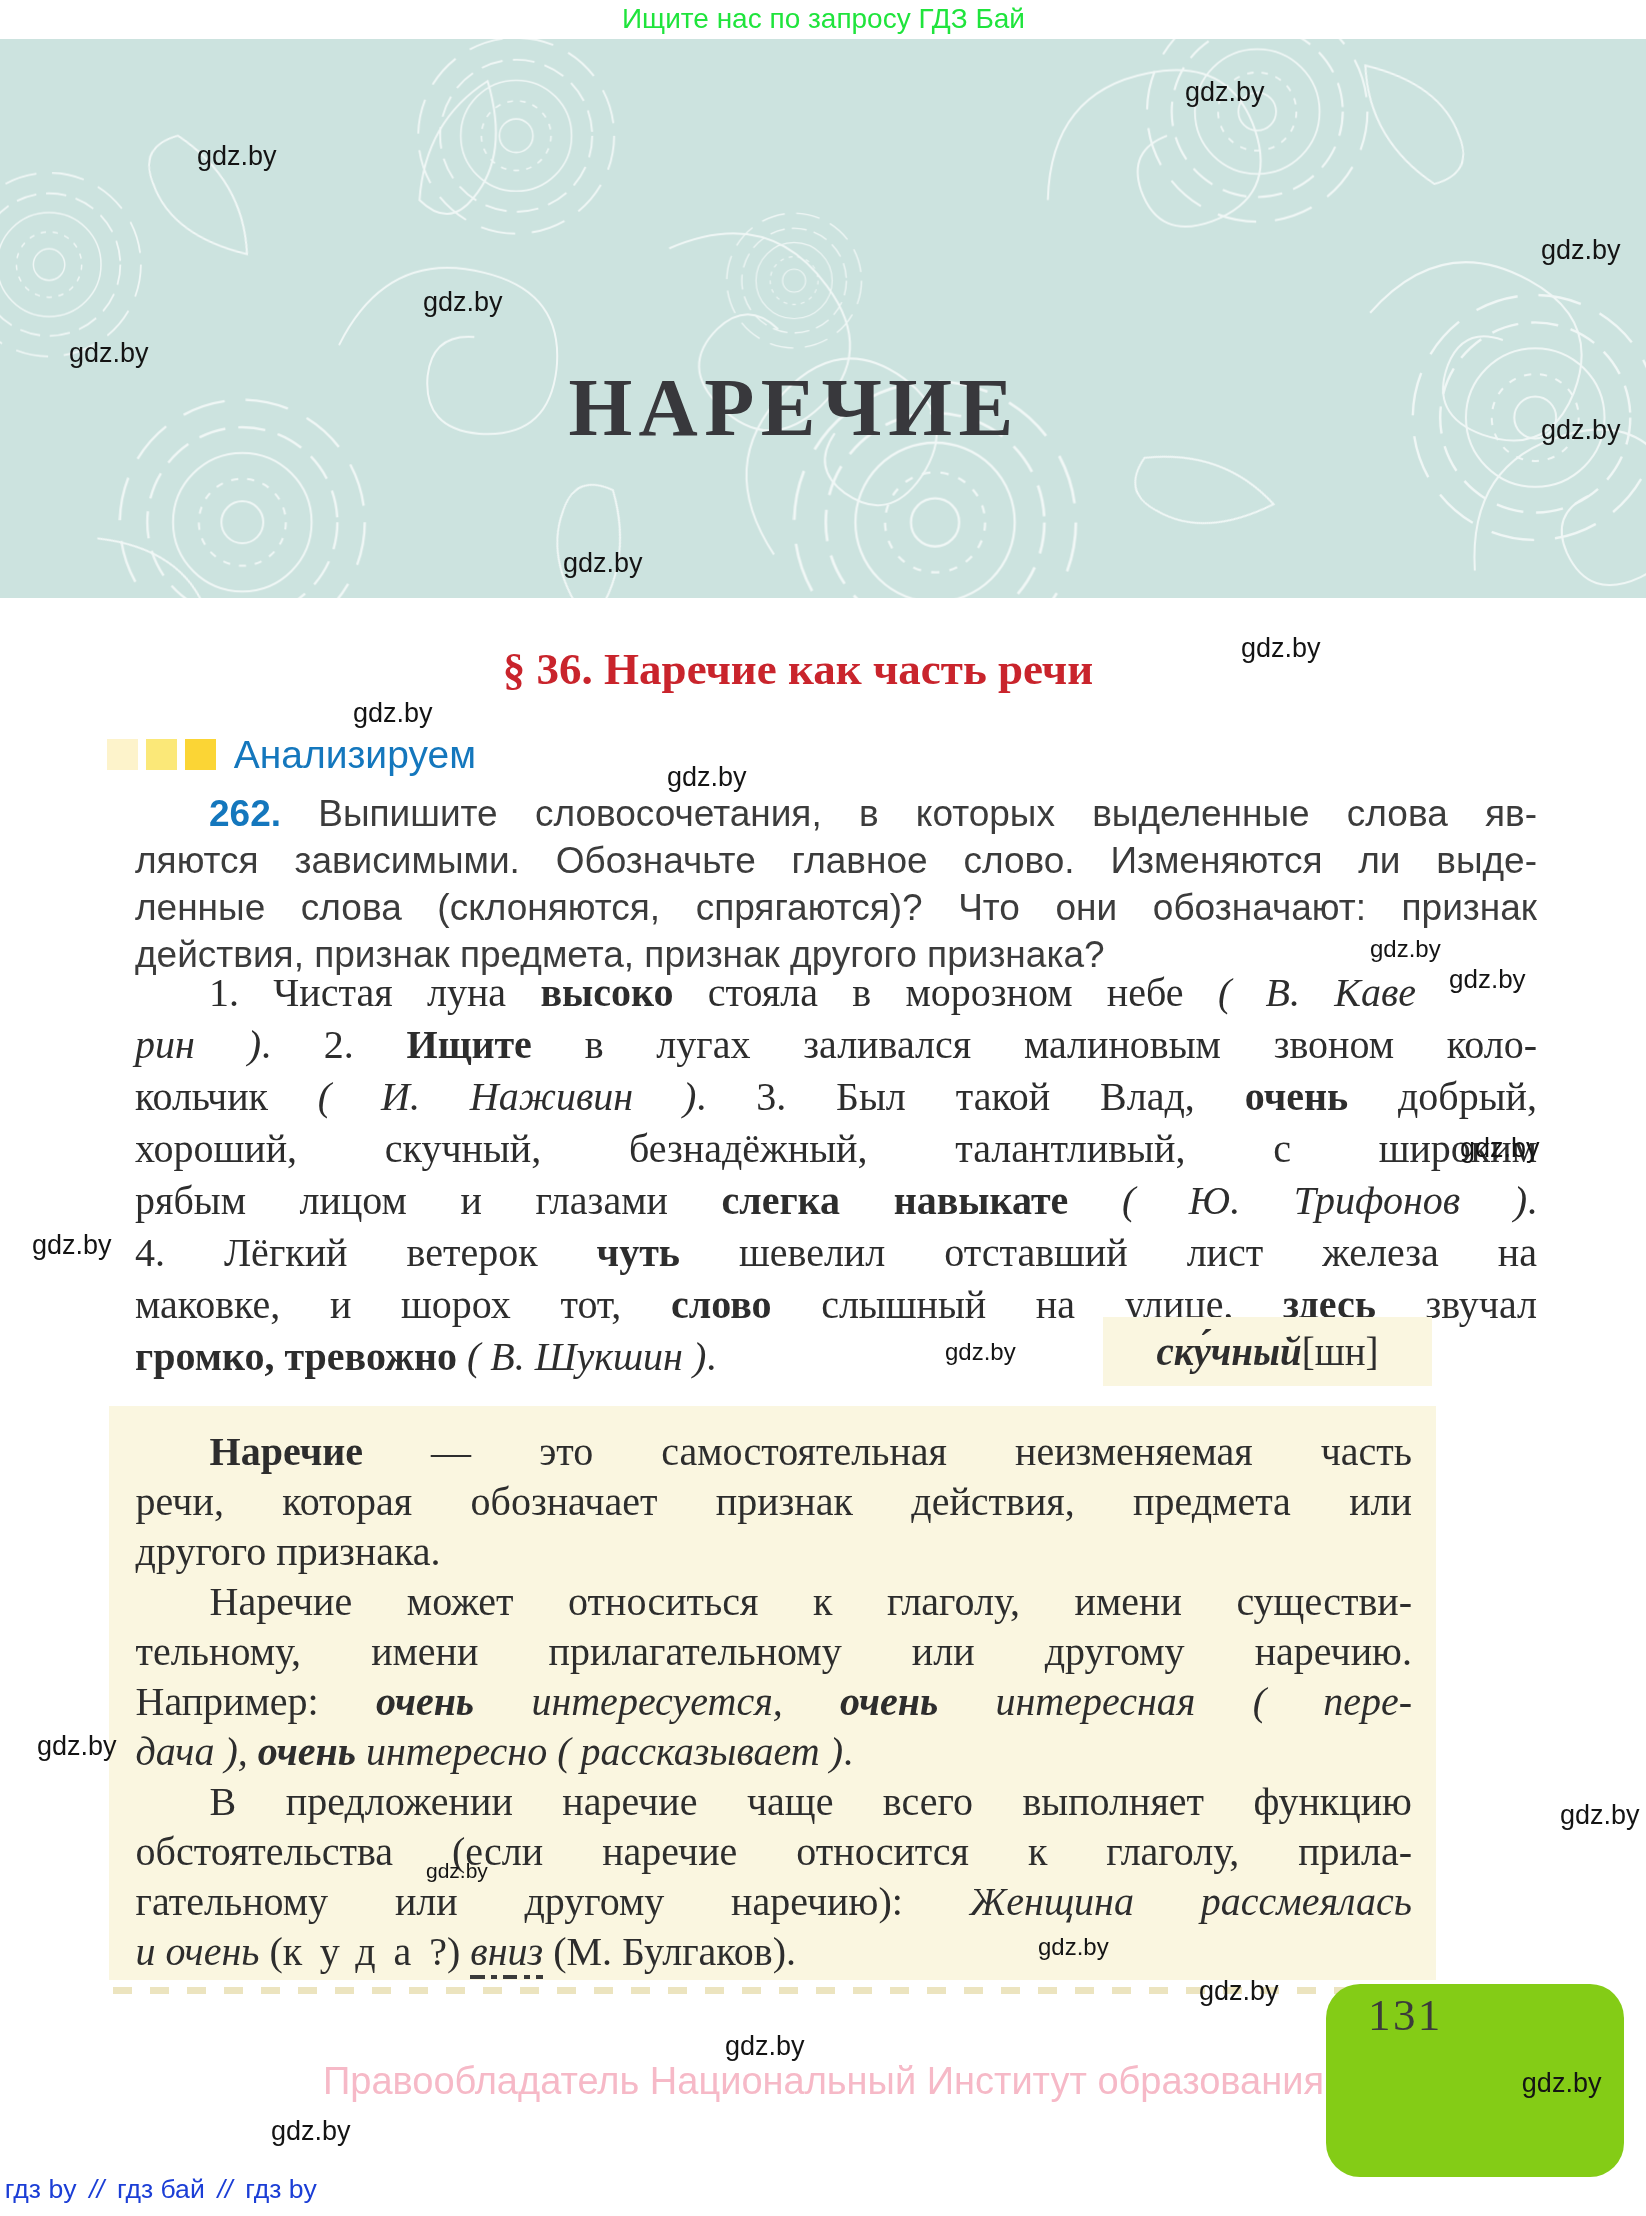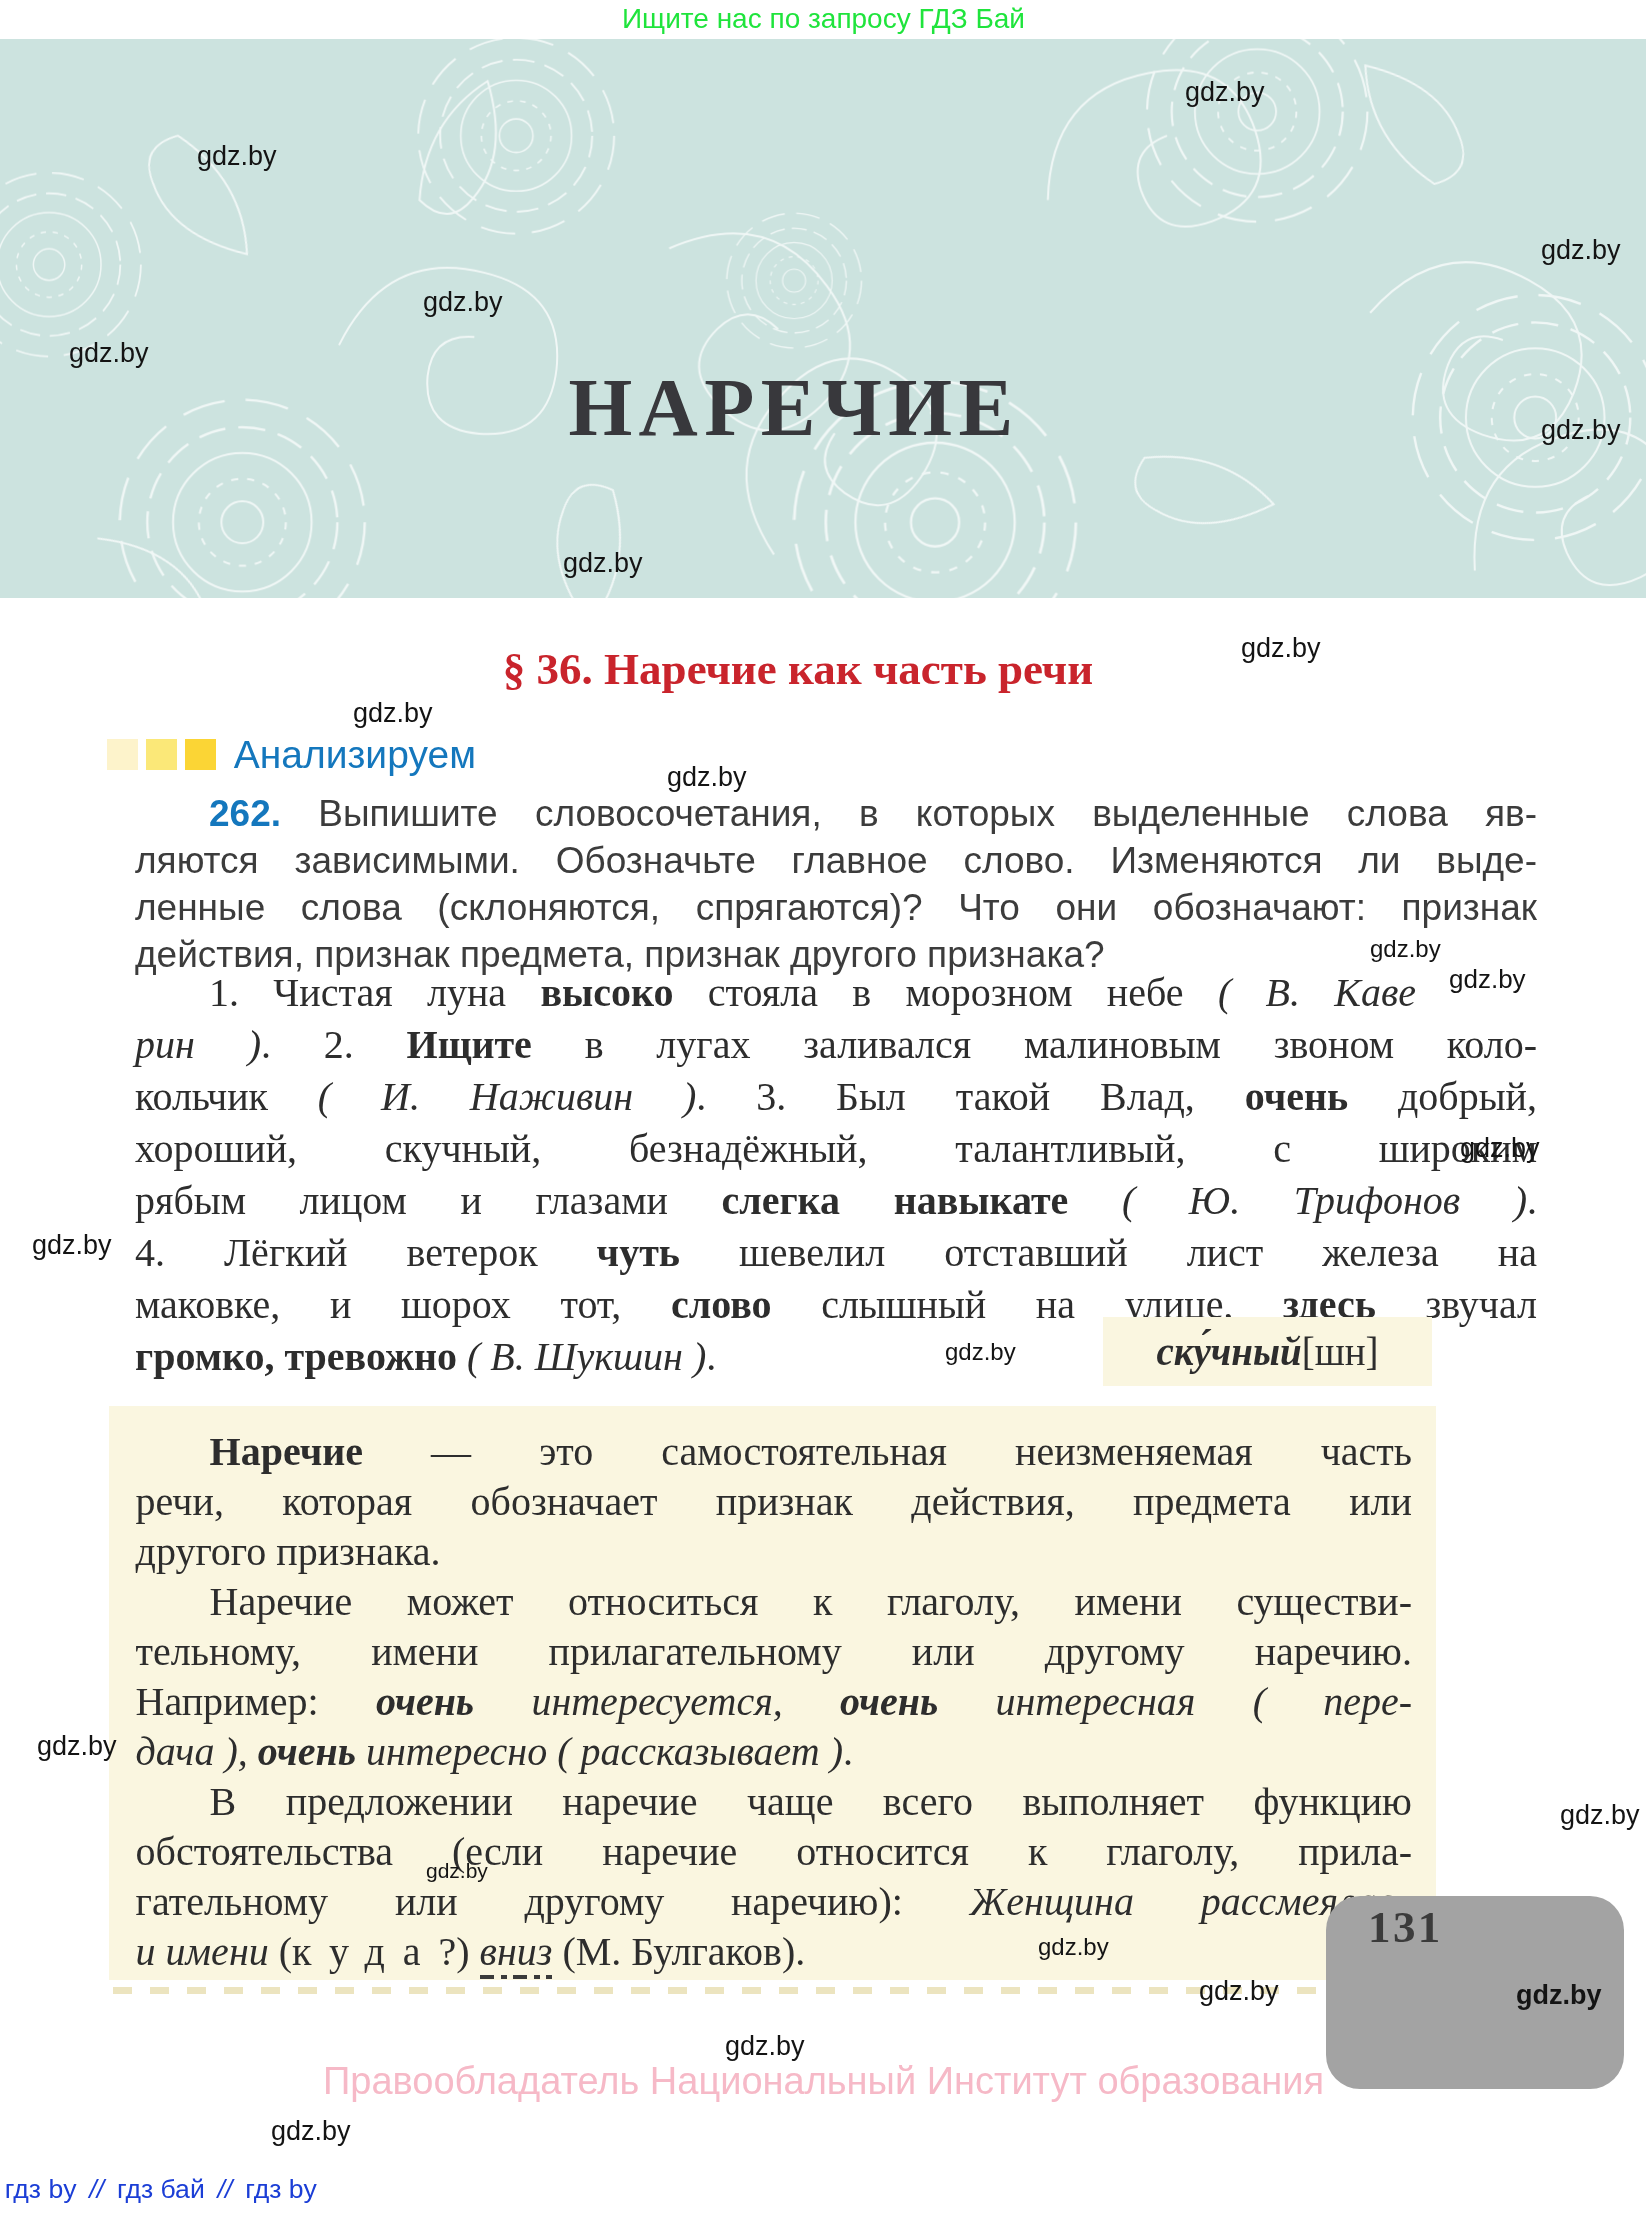--- a/index.html
+++ b/index.html
@@ -48,22 +48,22 @@
   .pron{position:absolute;left:1103px;top:1317px;width:329px;height:69px;background:#faf6e0;
         display:flex;align-items:center;justify-content:center;font-size:39px;color:#2d2d2d;}
   .pron .word{font-weight:bold;font-style:italic;}
   
   .panel{position:absolute;left:109px;top:1406px;width:1327px;height:574px;background:#faf6e0;
          box-sizing:border-box;padding:21px 24px 0 26.6px;z-index:1;}
   .panel .line{font-size:40px;line-height:50px;color:#2d2d2d;}
   .dashes{position:absolute;left:113px;top:1987px;width:1322px;height:7.3px;z-index:0;
           background:repeating-linear-gradient(90deg,#ece4bf 0 19.3px,transparent 19.3px 37px);}
   
-  .pgpanel{position:absolute;left:1326px;top:1896px;width:298px;height:193px;background:#a3a3a3;
-           border-radius:34px;z-index:2;font-weight:bold;}
+  .pgpanel{position:absolute;left:1326px;top:1984px;width:298px;height:193px;background:#84cc16;
+           border-radius:34px;z-index:2;}
   .pgnum{position:absolute;left:42px;top:4.8px;font-size:45px;color:#3b3b3b;letter-spacing:2.4px;}
   .pg-wm{position:absolute;right:22.6px;top:84px;}
   
   .copyright{position:absolute;top:2060px;left:0;width:1647px;text-align:center;z-index:3;
              font-family:"Liberation Sans","DejaVu Sans",sans-serif;font-size:38px;color:#f6b9c7;}
   .footer{position:absolute;top:2174px;left:0;width:1535px;text-align:left;z-index:3;
           font-family:"Liberation Sans","DejaVu Sans",sans-serif;font-size:26.6px;color:#1b3ed6;}
   .footer a{color:#1b3ed6;text-decoration:none;margin:0 4.8px;display:inline-block;}
   .footer .sep{margin:0 8px;font-style:italic;}
 </style>
@@ -171,21 +171,21 @@
       <div class="line indent"><span class="b">Наречие</span><span> — это самостоятельная неизменяемая часть</span></div>
       <div class="line"><span>речи, которая обозначает признак действия, предмета или</span></div>
       <div class="line end"><span>другого признака.</span></div>
       <div class="line indent"><span>Наречие может относиться к глаголу, имени существи-</span></div>
       <div class="line"><span>тельному, имени прилагательному или другому наречию.</span></div>
       <div class="line"><span>Например: </span><span class="bi">очень</span><span> </span><span class="i">интересуется,</span><span> </span><span class="bi">очень</span><span> </span><span class="i">интересная ( пере-</span></div>
       <div class="line end"><span class="i">дача ),</span><span> </span><span class="bi">очень</span><span> </span><span class="i">интересно ( рассказывает )</span><span>.</span></div>
       <div class="line indent"><span>В предложении наречие чаще всего выполняет функцию</span></div>
       <div class="line"><span>обстоятельства (если наречие относится к глаголу, прила-</span></div>
       <div class="line"><span>гательному или другому наречию): </span><span class="i">Женщина рассмеялась</span></div>
-      <div class="line end"><span class="i">и имени</span><span> (</span><span class="sp">куда</span><span>?) </span><span class="i und">вниз</span><span> (М. Булгаков).</span></div>
+      <div class="line end"><span class="i">и очень</span><span> (</span><span class="sp">куда</span><span>?) </span><span class="i und">вниз</span><span> (М. Булгаков).</span></div>
     </div>
   <div class="dashes"></div>
 
   <div class="pgpanel">
     <span class="pgnum">131</span>
     <span class="wm pg-wm" style="font-size:27px;position:absolute;left:auto">gdz.by</span>
   </div>
 
   <div class="copyright">Правообладатель Национальный Институт образования</div>
 

